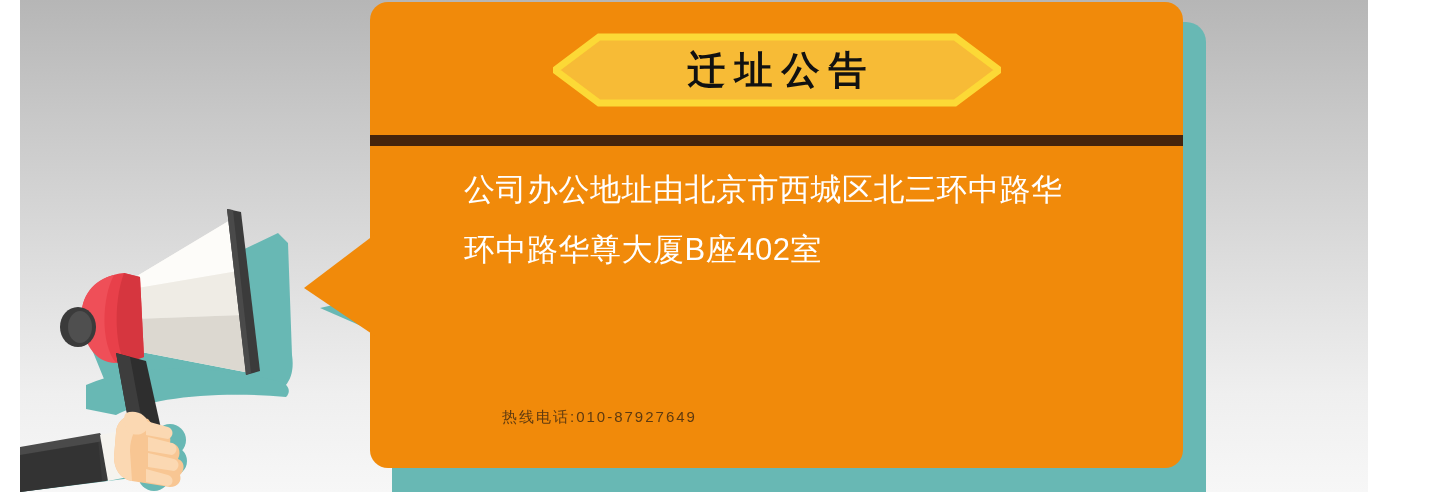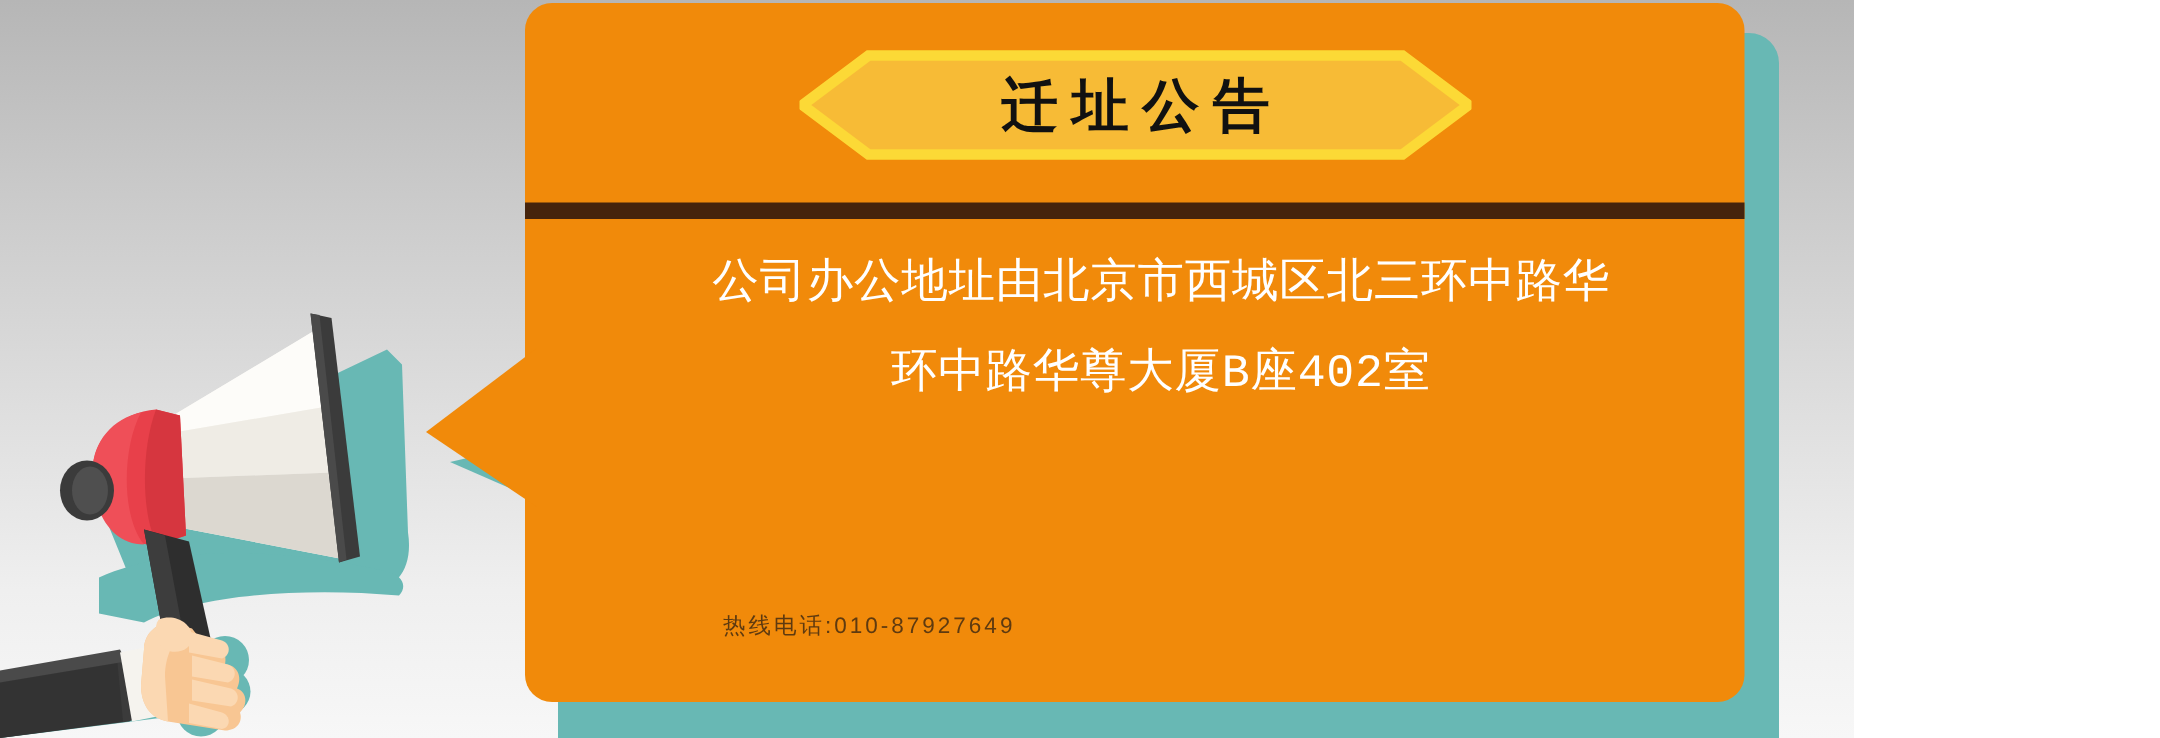--- a/index.html
+++ b/index.html
@@ -8,24 +8,25 @@
   }
   body {
     width: 1440px;
     height: 492px;
     overflow: hidden;
     font-family: "Liberation Sans", "DejaVu Sans", sans-serif;
   }
 
   #stage {
     position: relative;
-    width: 1236px;
+    width: 1348px;
     height: 492px;
     background: linear-gradient(to bottom, #b6b6b6 0%, #c9c9c9 25%, #dedede 55%, #efefef 80%, #f7f7f7 100%);
     overflow: hidden;
+    margin-left: 20px;
   }
 
   
   #megaphone-illustration {
     position: absolute;
     left: 0px;
     top: 185px;
     width: 345px;
     height: 307px;
   }
@@ -111,22 +112,21 @@
     left: 444px;
     top: 160px;
     width: 660px;
   }
   #notice-body .body-line {
     color: #ffffff;
     font-size: 31px;
     line-height: 60px;
     letter-spacing: 0.5px;
     white-space: nowrap;
-    font-family: Liberation Mono, monospace;
-    text-align: center;
+    font-family: Liberation Sans, sans-serif;
   }
 
   
   #contact-row {
     position: absolute;
     left: 444px;
     top: 408px;
     width: 660px;
     height: 30px;
   }

